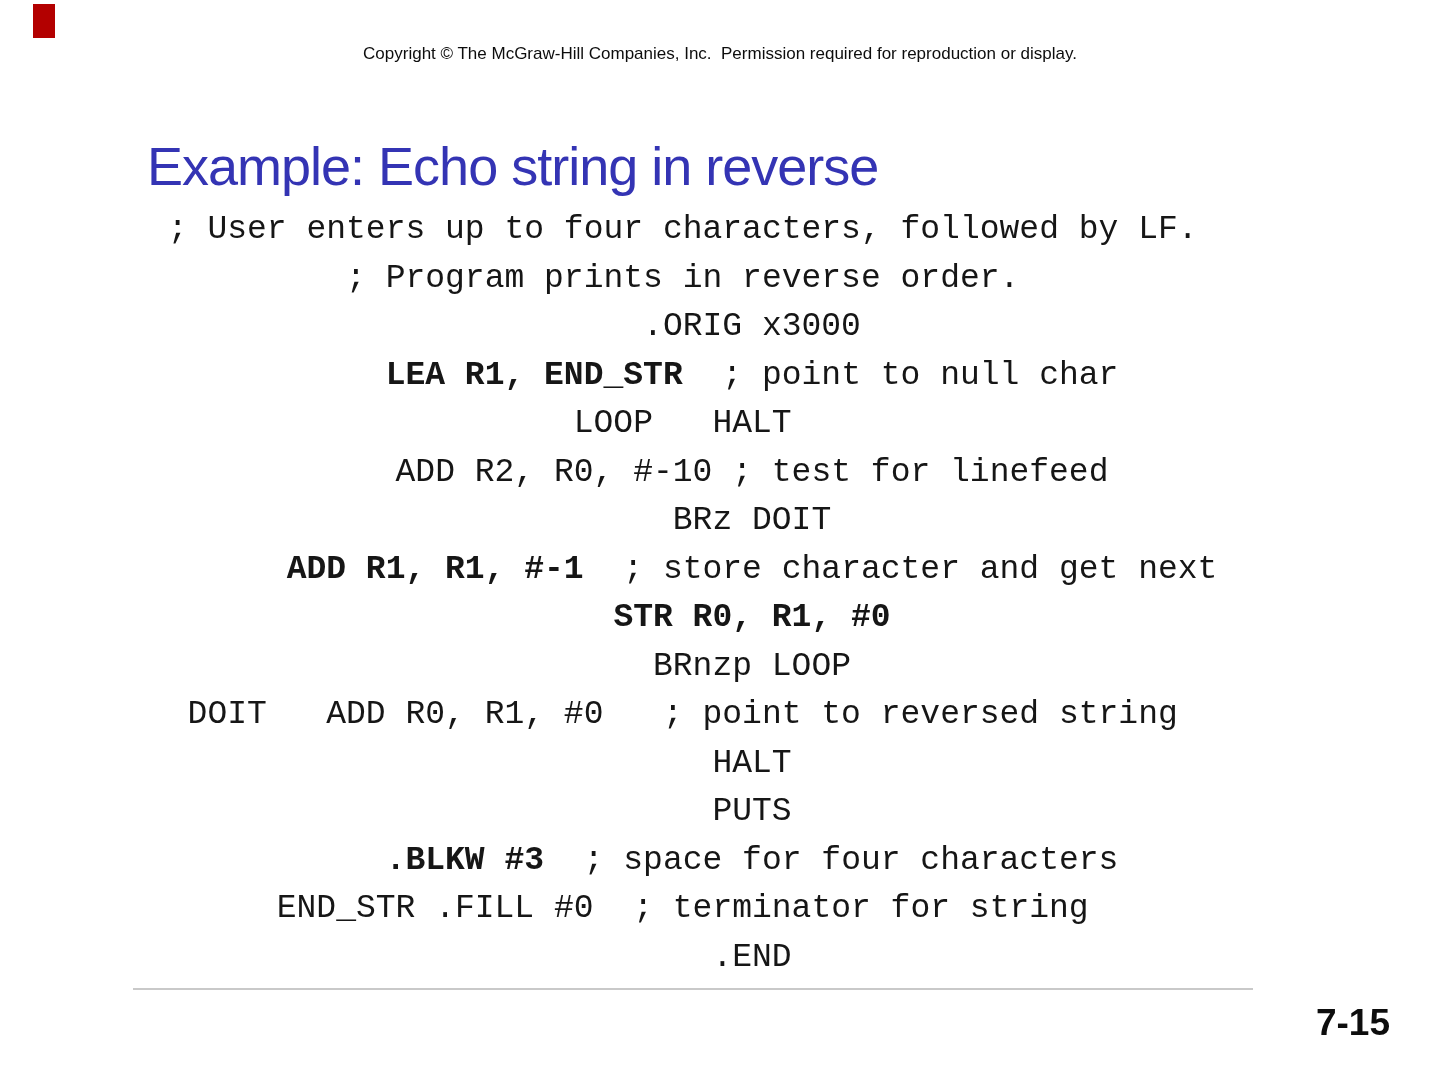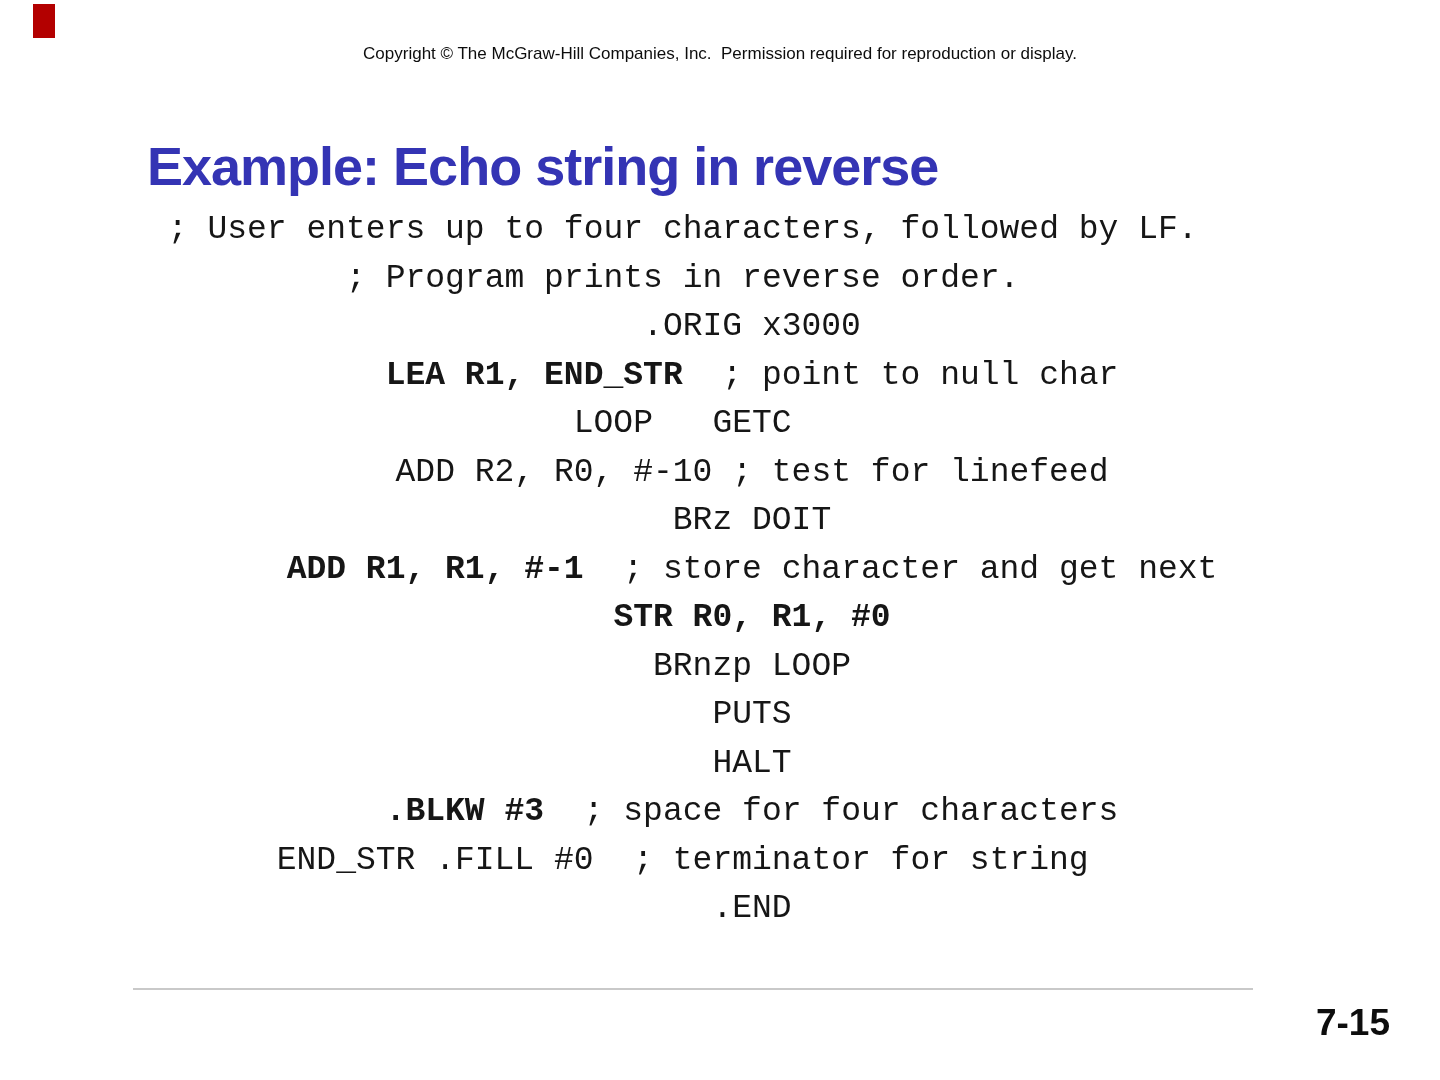--- a/index.html
+++ b/index.html
@@ -14,21 +14,21 @@
     position:absolute;top:44px;left:0;width:100%;
     text-align:center;font-size:17px;color:#0d0d0d;
     white-space:pre;
   }
   .red-marker{
     position:absolute;left:33px;top:4px;width:22px;height:34px;
     background:#b30000;
   }
   .title{
     position:absolute;left:147px;top:99px;
-    font-size:54px;font-weight:bold;letter-spacing:-1px;
+    font-size:54px;font-weight:normal;letter-spacing:-1px;
     color:#3434b4;
   }
   .code{
     position:absolute;left:148px;top:206px;
     font-family:"Liberation Mono","DejaVu Sans Mono",monospace;
     font-size:33px;line-height:48.5px;
     color:#161616;
     text-align:center;
   }
   .code-line{white-space:pre;}
@@ -51,28 +51,29 @@
 
   <div class="copyright">Copyright © The McGraw-Hill Companies, Inc.  Permission required for reproduction or display.</div>
 
   <h1 class="title">Example: Echo string in reverse</h1>
 
   <div class="code">
       <div class="code-line"><span>; User enters up to four characters, followed by LF.</span></div>
       <div class="code-line"><span>; Program prints in reverse order.</span></div>
       <div class="code-line"><span>       .ORIG x3000</span></div>
       <div class="code-line"><span>       </span><span class="b">LEA R1, END_STR</span><span>  ; point to null char</span></div>
-      <div class="code-line"><span>LOOP   GETC</span></div>
+      <div class="code-line"><span>LOOP   HALT</span></div>
       <div class="code-line"><span>       ADD R2, R0, #-10 ; test for linefeed</span></div>
       <div class="code-line"><span>       BRz DOIT</span></div>
       <div class="code-line"><span>       </span><span class="b">ADD R1, R1, #-1</span><span>  ; store character and get next</span></div>
       <div class="code-line"><span>       </span><span class="b">STR R0, R1, #0</span></div>
       <div class="code-line"><span>       BRnzp LOOP</span></div>
+      <div class="code-line"><span>DOIT   ADD R0, R1, #0   ; point to reversed string</span></div>
+      <div class="code-line"><span>       HALT</span></div>
       <div class="code-line"><span>       PUTS</span></div>
-      <div class="code-line"><span>       HALT</span></div>
       <div class="code-line"><span>       </span><span class="b">.BLKW #3</span><span>  ; space for four characters</span></div>
       <div class="code-line"><span>END_STR .FILL #0  ; terminator for string</span></div>
       <div class="code-line"><span>       .END</span></div>
     </div>
 
   <div class="divider"></div>
 
   <div class="page-number">7-15</div>
 
 </div>

